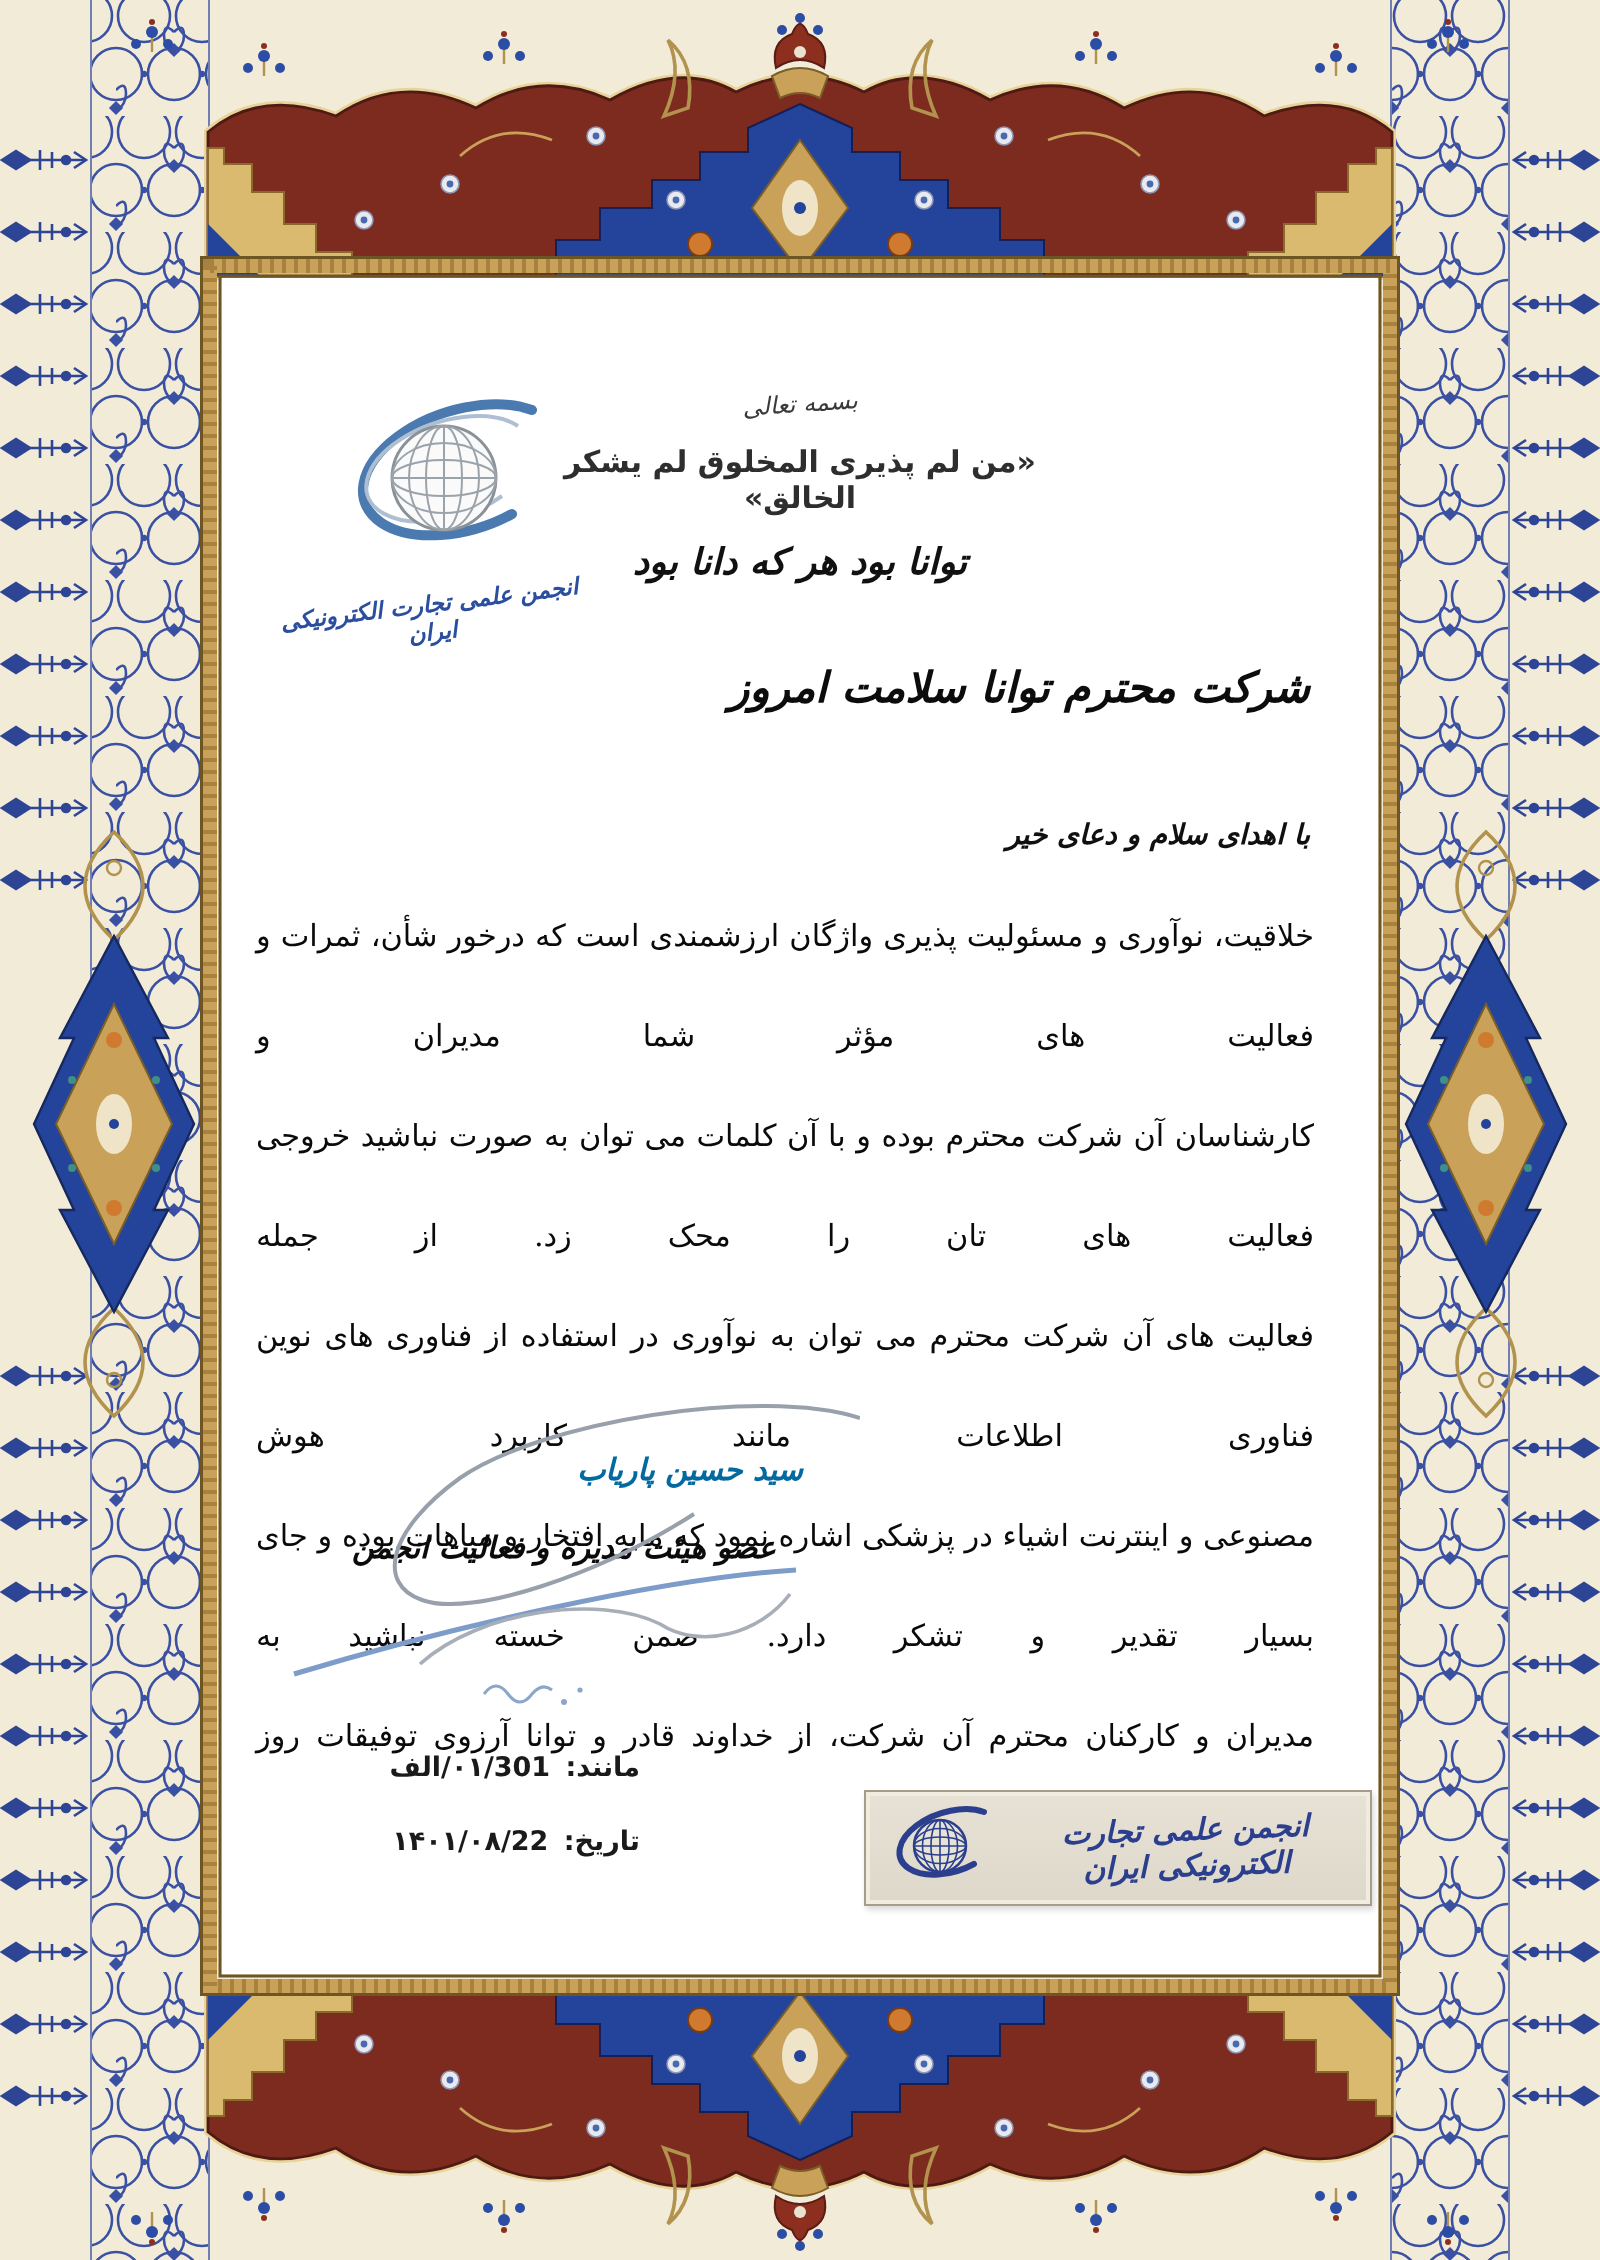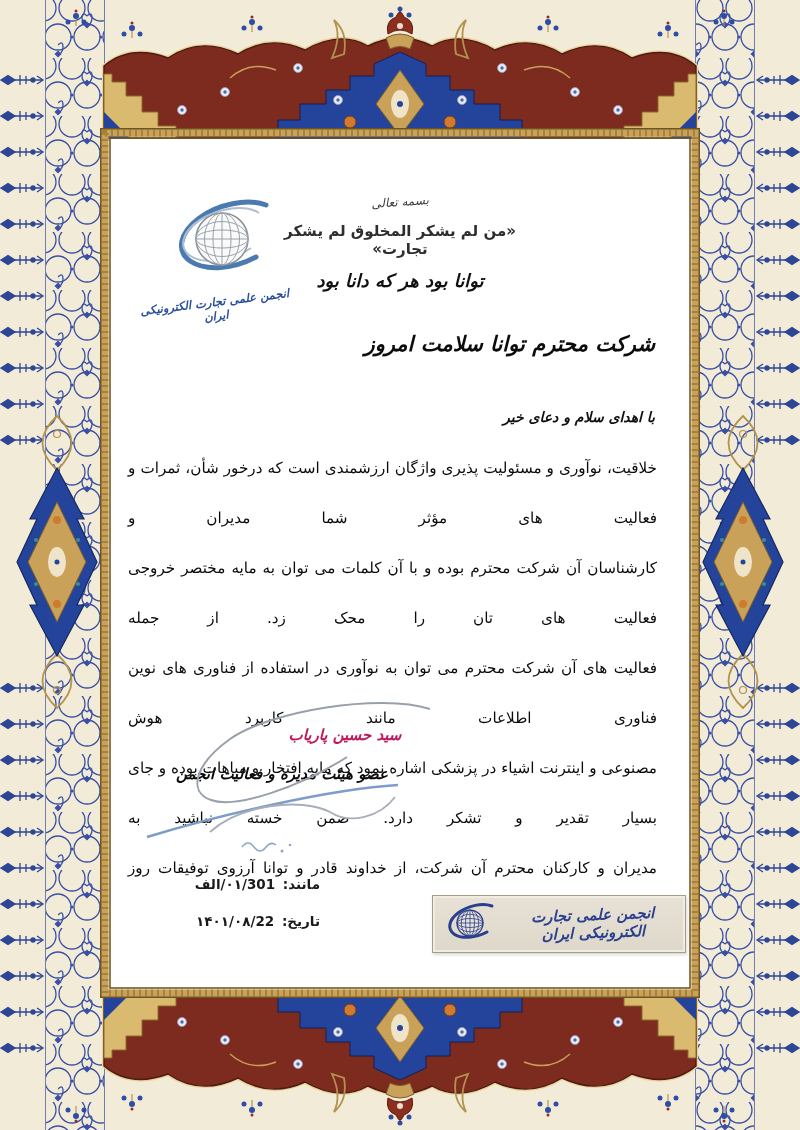--- a/index.html
+++ b/index.html
@@ -25,21 +25,21 @@
     font-size:21px;font-weight:bold;color:#0c0c0c;}
   .salutation{position:absolute;right:30px;top:266px;width:520px;direction:rtl;text-align:right;
     font-size:14px;font-weight:bold;color:#101010;}
 
   .body-par{position:absolute;left:13px;top:300px;width:529px;direction:rtl;color:#0a0a0a;
     font-size:15.2px;line-height:50px;}
   .bline{text-align:justify;text-align-last:justify;white-space:normal;}
   .bline.last{text-align-last:right;}
 
   .sig-name{position:absolute;left:170px;top:583px;width:120px;text-align:center;direction:rtl;
-    font-size:15px;font-weight:bold;color:#be185d;}
+    font-size:15px;font-weight:bold;color:#0369a1;}
   .sig-title{position:absolute;left:42px;top:622px;width:250px;text-align:center;direction:rtl;
     font-size:15px;font-weight:bold;color:#0b0b0b;}
   .sig-strokes{position:absolute;left:15px;top:552px;width:300px;height:180px;}
 
   .ref{position:absolute;left:35px;width:170px;direction:rtl;text-align:right;
     font-size:13.5px;font-weight:bold;color:#1a1a1a;}
   .ref.num{top:733px;}
   .ref.date{top:770px;}
   .ref span{padding-left:3px;}
 
@@ -246,31 +246,31 @@
         <ellipse cx="62" cy="48" rx="26" ry="9" fill="none" stroke="#9aa2aa" stroke-width="1"></ellipse>
         <ellipse cx="62" cy="48" rx="26" ry="17.5" fill="none" stroke="#9aa2aa" stroke-width="1"></ellipse>
         <line x1="36" y1="48" x2="88" y2="48" stroke="#9aa2aa" stroke-width="1"></line>
         <line x1="62" y1="22" x2="62" y2="74" stroke="#9aa2aa" stroke-width="1"></line>
       </svg>
       <div class="logo-caption calli it">انجمن علمی تجارت الکترونیکی ایران</div>
     </div>
 
     <div class="head-center">
       <div class="besmeleh calli it">بسمه تعالی</div>
-      <div class="quote">«من لم یشکر المخلوق لم یشکر تجارت»</div>
+      <div class="quote">«من لم پذیری المخلوق لم یشکر الخالق»</div>
       <div class="motto calli it">توانا بود هر که دانا بود</div>
     </div>
 
     <div class="recipient calli it">شرکت محترم توانا سلامت امروز</div>
 
     <div class="salutation calli it">با اهدای سلام و دعای خیر</div>
 
     <div class="body-par calli">
       <div class="bline">خلاقیت، نوآوری و مسئولیت پذیری واژگان ارزشمندی است که درخور شأن، ثمرات و فعالیت های مؤثر شما مدیران و</div>
-      <div class="bline">کارشناسان آن شرکت محترم بوده و با آن کلمات می توان به مایه مختصر خروجی فعالیت های تان را محک زد. از جمله</div>
+      <div class="bline">کارشناسان آن شرکت محترم بوده و با آن کلمات می توان به صورت نباشید خروجی فعالیت های تان را محک زد. از جمله</div>
       <div class="bline">فعالیت های آن شرکت محترم می توان به نوآوری در استفاده از فناوری های نوین فناوری اطلاعات مانند کاربرد هوش</div>
       <div class="bline">مصنوعی و اینترنت اشیاء در پزشکی اشاره نمود که مایه افتخار و مباهات بوده و جای بسیار تقدیر و تشکر دارد. ضمن خسته نباشید به</div>
       <div class="bline last">مدیران و کارکنان محترم آن شرکت، از خداوند قادر و توانا آرزوی توفیقات روز افزون را برایتان خواستاریم.</div>
     </div>
 
     <div class="sig-name calli it">سید حسین پاریاب</div>
     <div class="sig-title calli it">عضو هیئت مدیره و فعالیت انجمن</div>
 
     <svg class="sig-strokes" viewBox="0 0 300 180">
       <path d="M300 14 C250 -2 140 16 100 44 C64 70 58 97 81 105 C106 114 170 92 217 62" fill="none" stroke="#98a0ab" stroke-width="2"></path>

